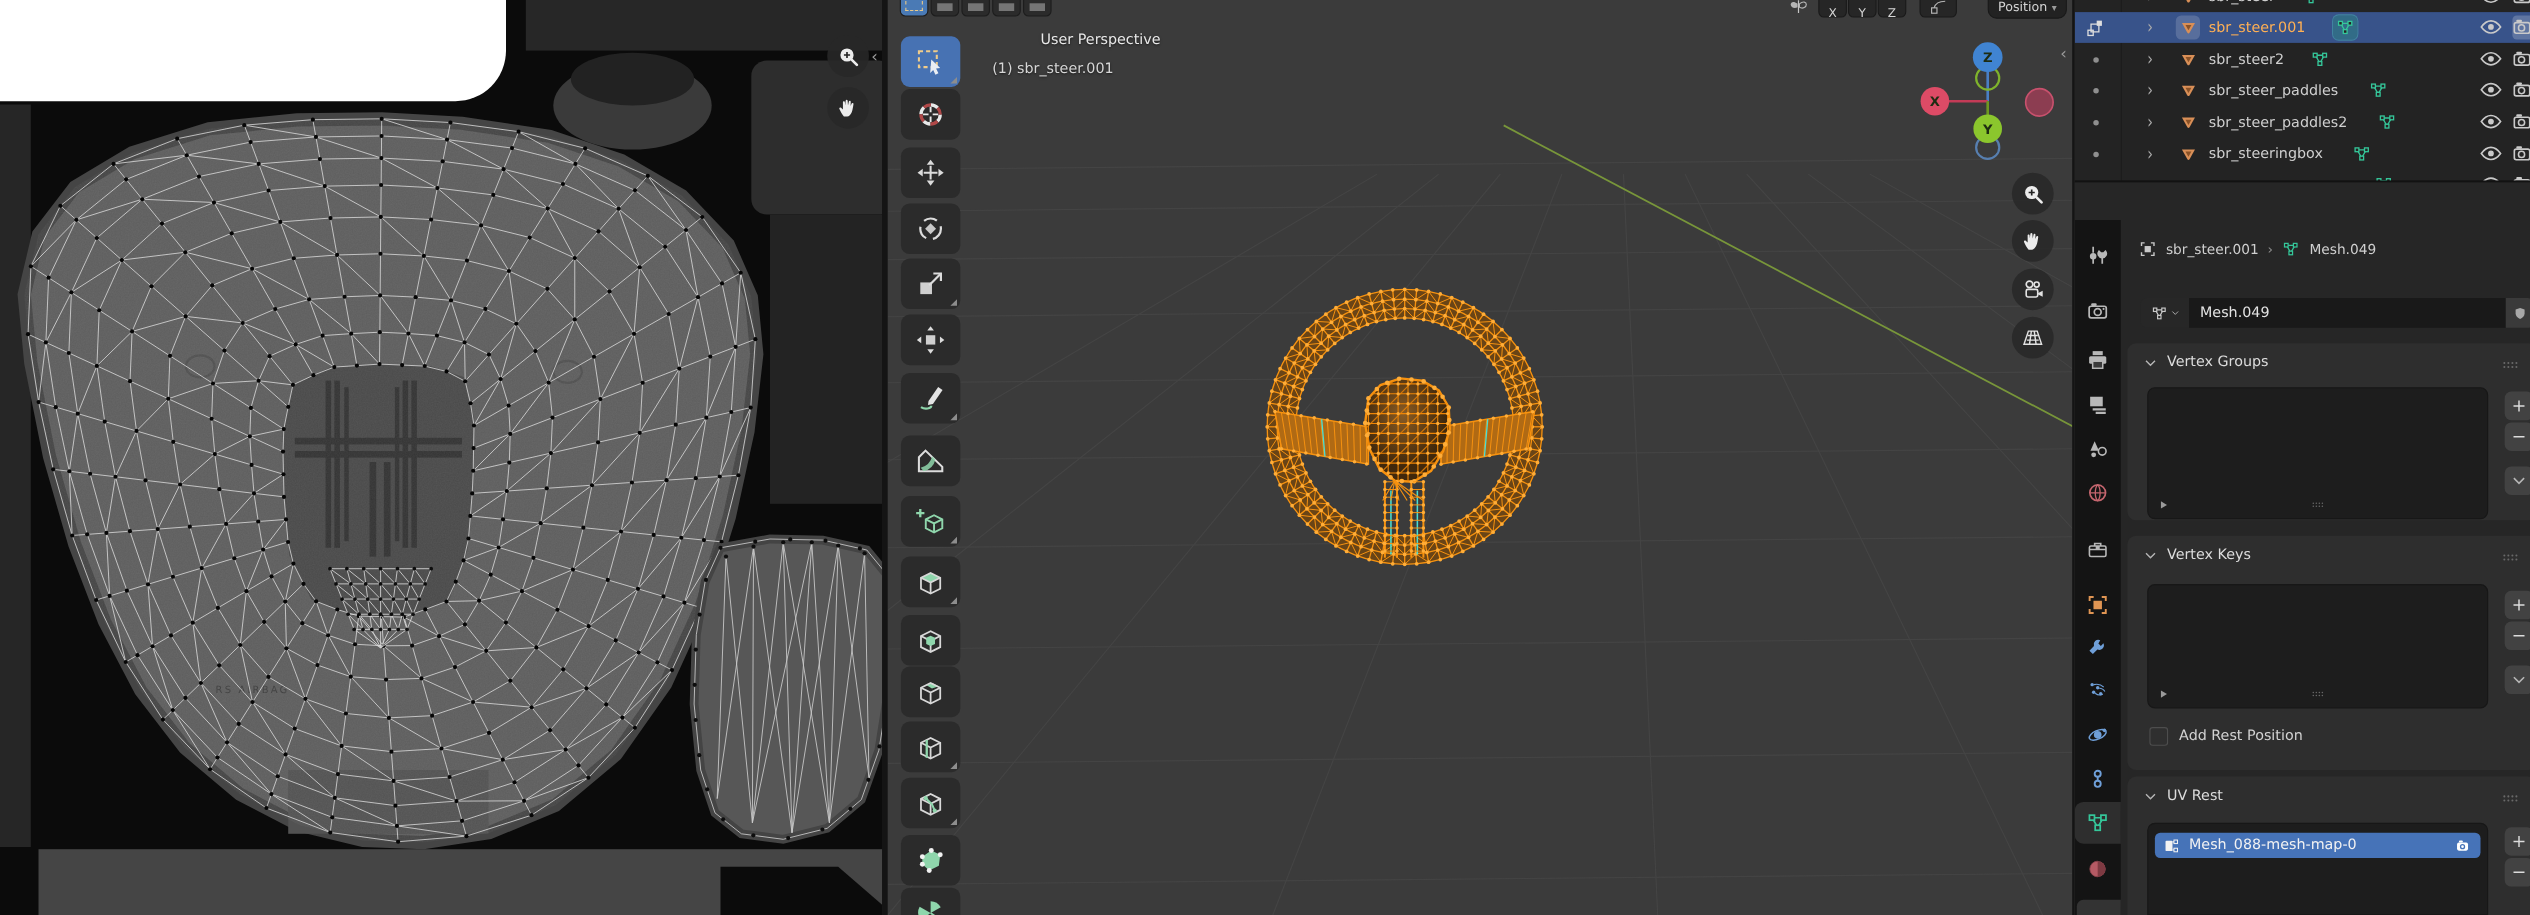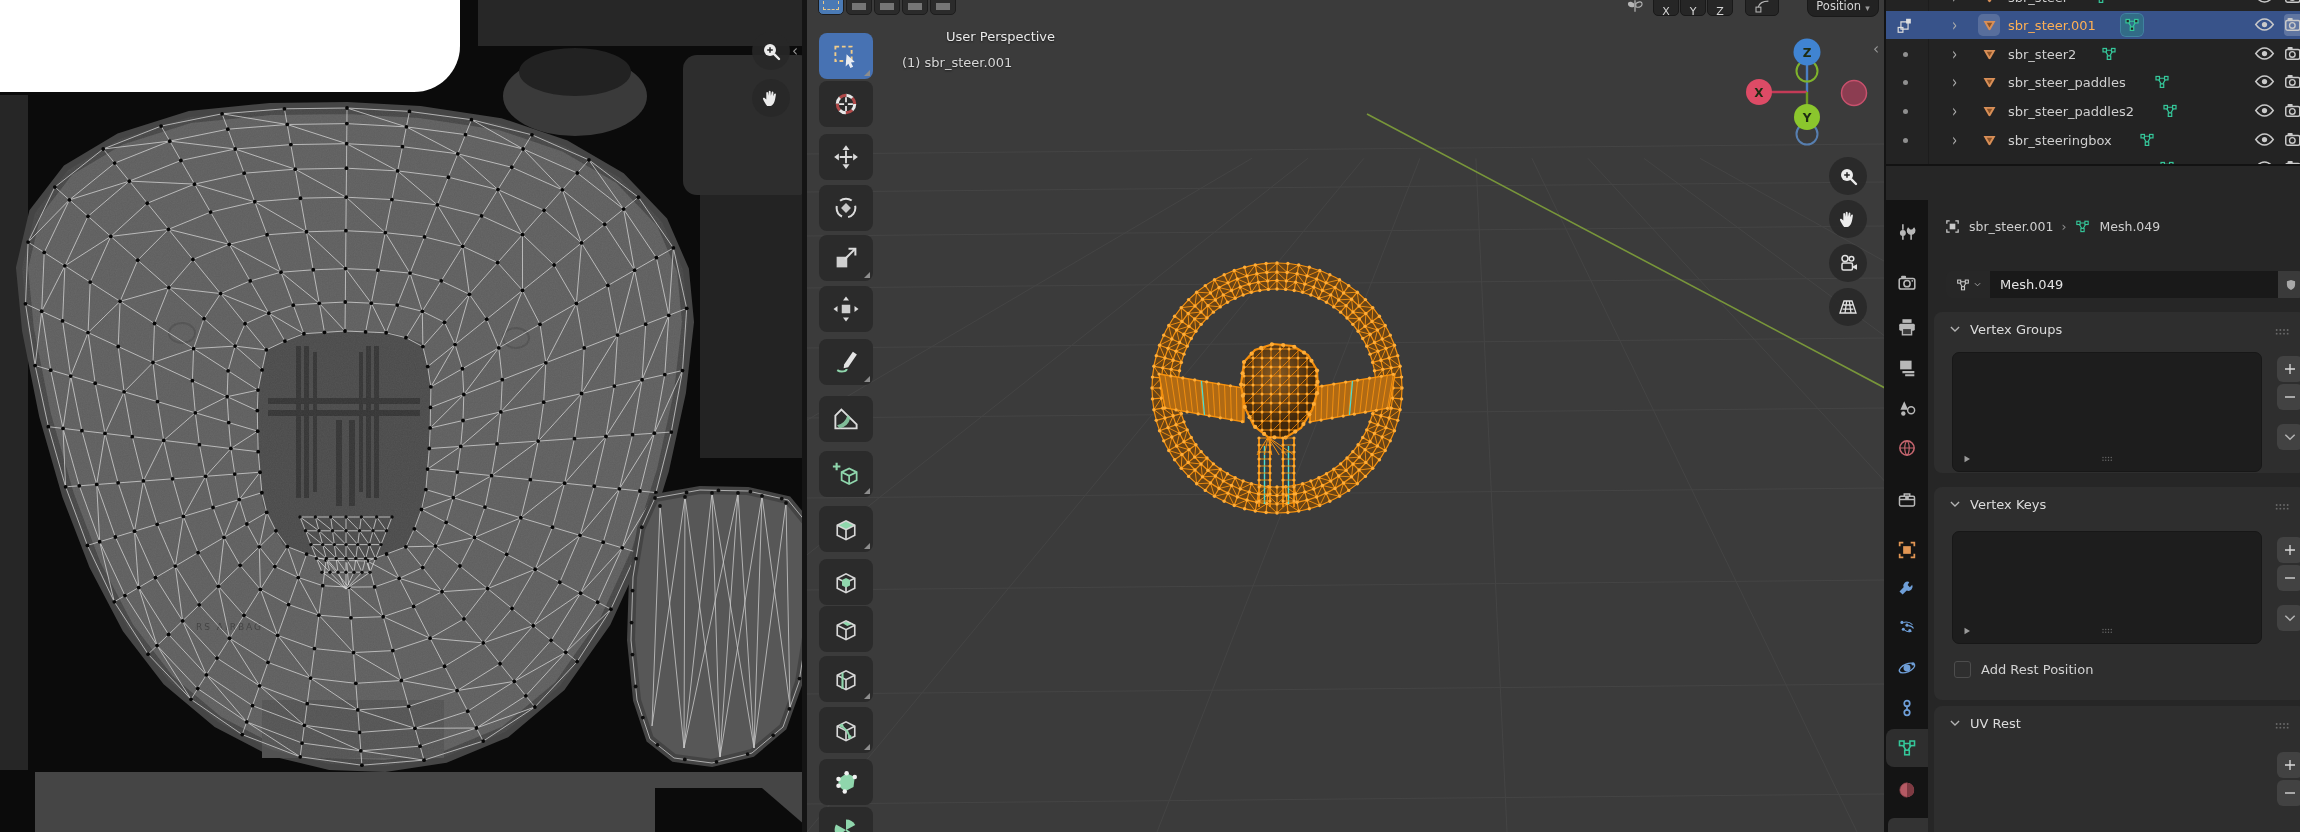--- a/index.html
+++ b/index.html
@@ -59,21 +59,21 @@
   .ptab.active{background:#2e2e2e;border-radius:8px 0 0 8px;}
   #tab-partial{position:absolute;left:2px;top:652px;width:40px;height:14px;background:#333;border-radius:6px 0 0 0;}
   #breadcrumb{position:absolute;left:58px;top:49px;width:350px;height:22px;display:flex;align-items:center;gap:8px;color:#cfcfcf;font-size:12.5px;}
   #breadcrumb svg{width:17px;height:17px;}
   #breadcrumb .sep{color:#8f8f8f;}
   #name-field{position:absolute;left:60px;top:105px;width:358px;height:27px;display:flex;}
   #name-field .seg-icon{width:44px;background:#272727;border-radius:6px 0 0 6px;display:flex;align-items:center;justify-content:center;gap:2px;}
   #name-field .seg-input{flex:1;background:#191919;display:flex;align-items:center;padding-left:10px;color:#e4e4e4;font-size:13px;}
   #name-field .seg-btn{width:26px;background:#3a3a3a;border-radius:0 6px 6px 0;display:flex;align-items:center;justify-content:center;}
   .card{position:absolute;left:48px;width:372px;background:#2e2e2e;border-radius:8px;}
-  .card .chd{position:absolute;left:14px;top:10px;display:flex;gap:8px;color:#dcdcdc;font-size:13px;}
+  .card .chd{position:absolute;left:14px;top:10px;display:flex;align-items:center;gap:8px;color:#dcdcdc;font-size:13px;}
   .card .chd svg{width:14px;height:14px;}
   .card .dragdots{position:absolute;right:16px;top:12px;opacity:.55;}
   .listbox{position:absolute;left:18px;width:310px;background:#1d1d1d;border-radius:7px;border:1px solid #171717;box-sizing:border-box;}
   .listbox .play{position:absolute;left:8px;bottom:6px;width:12px;height:12px;}
   .listbox .grip{position:absolute;left:50%;bottom:6px;transform:translateX(-50%);opacity:.6;}
   .sidebtn{position:absolute;left:343px;width:26px;height:26px;background:#424242;border-radius:6px;display:flex;align-items:center;justify-content:center;}
   .sidebtn svg{width:16px;height:16px;}
   .chkrow{position:absolute;left:20px;display:flex;align-items:center;gap:10px;}
   .chk{width:15px;height:15px;background:#2f2f2f;border:1px solid #4d4d4d;border-radius:3px;}
   .chkrow .lbl{color:#d2d2d2;font-size:13px;}
@@ -2477,20 +2477,37 @@
                 <circle cx="4" cy="14.5" r="1.4"></circle>
                 <circle cx="9.5" cy="9" r="1.4"></circle>
                 <circle cx="9.5" cy="14.5" r="1.4"></circle>
                 <circle cx="15" cy="9" r="1.4"></circle>
                 <circle cx="15" cy="14.5" r="1.4"></circle>
                 <circle cx="20.5" cy="9" r="1.4"></circle>
                 <circle cx="20.5" cy="14.5" r="1.4"></circle>
               </g>
             </svg>
           </div>
+        <div class="listbox" style="top:42px;height:84px;border-radius:7px 7px 0 0;">
+          <div class="uvrow" style="position:absolute;left:6px;top:8px;">
+            <svg viewBox="0 0 24 24">
+                <rect x="4" y="5" width="9.5" height="14" rx="1.2" fill="#f2f2f2"></rect>
+                <rect x="15.5" y="4" width="4.8" height="4.8" fill="none" stroke="#f2f2f2" stroke-width="1.4"></rect>
+                <rect x="15.5" y="15.2" width="4.8" height="4.8" fill="none" stroke="#f2f2f2" stroke-width="1.4"></rect>
+                <path d="M13.5 6.5h2M13.5 17.6h2" stroke="#f2f2f2" stroke-width="1.4"></path>
+              </svg>
+            <span class="nm">Mesh_088-mesh-map-0</span>
+            <svg viewBox="0 0 24 24" style="margin-right:7px;">
+                <rect x="2.5" y="7.5" width="15" height="11" rx="2.5" fill="#fff"></rect>
+                <circle cx="10" cy="13" r="3.6" fill="#4673b8"></circle>
+                <circle cx="10" cy="13" r="1.8" fill="#fff"></circle>
+                <rect x="5" y="4.5" width="5.5" height="3" rx="1.4" fill="#fff"></rect>
+              </svg>
+          </div>
+        </div>
         <div class="sidebtn" style="top:46px;">
             <svg viewBox="0 0 24 24">
               <path d="M12 4.5v15M4.5 12h15" stroke="#dcdcdc" stroke-width="2"></path>
             </svg>
           </div>
         <div class="sidebtn" style="top:74px;">
             <svg viewBox="0 0 24 24">
               <path d="M4.5 12h15" stroke="#dcdcdc" stroke-width="2"></path>
             </svg>
           </div>

